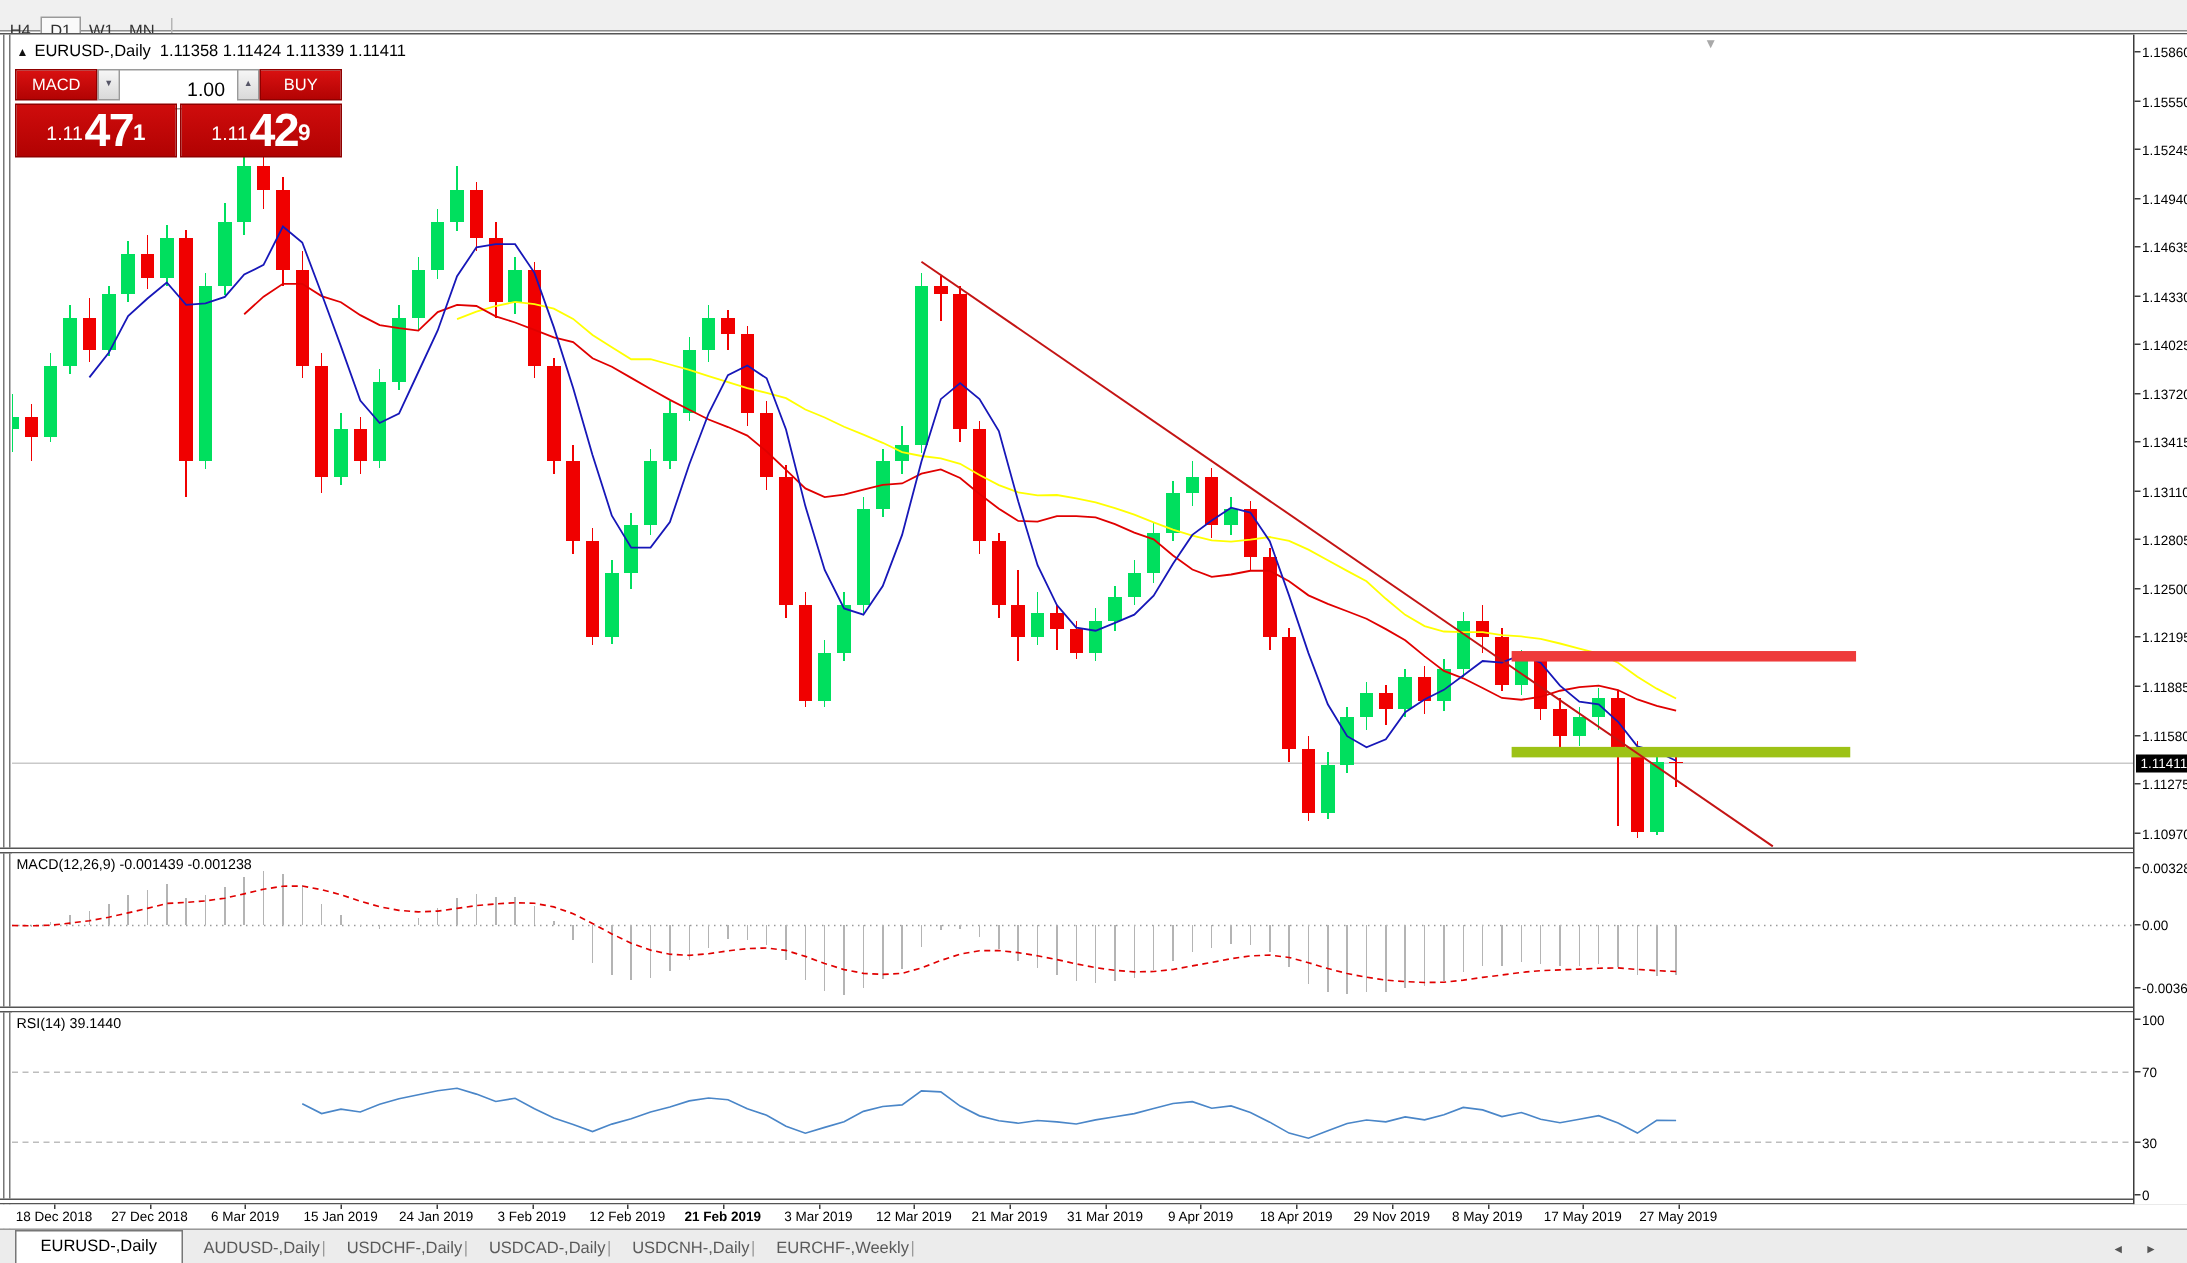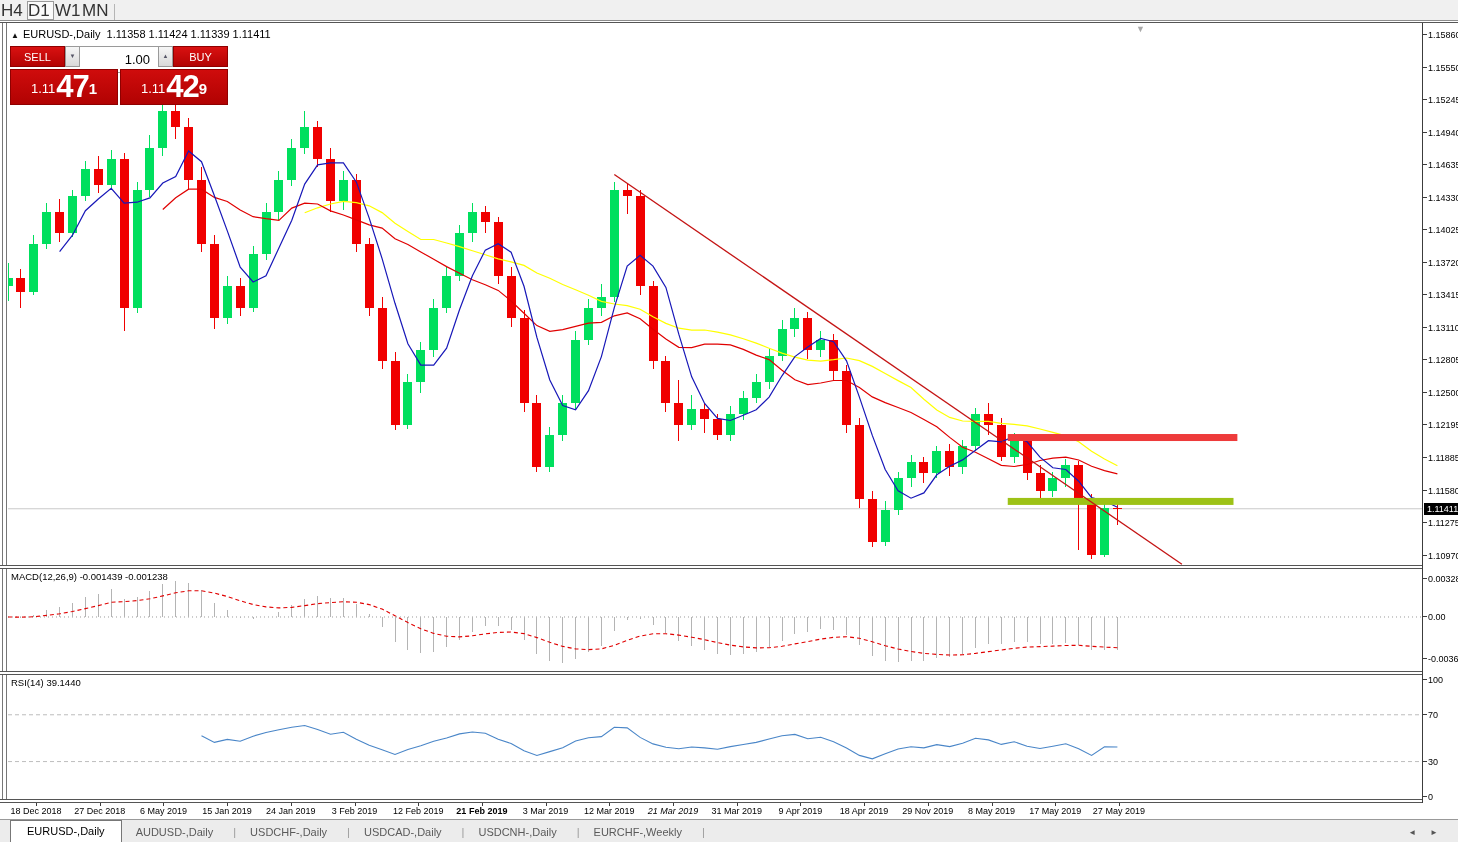--- a/index.html
+++ b/index.html
@@ -1,22 +1,22 @@
 <!DOCTYPE html>
 <html><head>
 <meta charset="utf-8">
 <style>
   * { margin:0; padding:0; box-sizing:border-box; }
   html,body { width:1458px; height:842px; overflow:hidden; background:#fff;
               font-family:"Liberation Sans", sans-serif; }
   
   .toolbar { position:absolute; left:0; top:0; width:1458px; height:21px;
              background:#f0f0f0; border-bottom:1px solid #8c8c8c; }
-  .tf-btn { display:inline-block; width:27px; height:19px; line-height:18px; margin-top:1px;
-            font-size:17px; color:#333; cursor:default;
+  .tf-btn { display:inline-block; width:27px; height:19px; line-height:18px; margin-top:11px;
+            text-align:center; font-size:11px; color:#333; cursor:default;
             border:1px solid transparent; }
   .tf-btn.active { background:#fafafa; border:1px solid #9a9a9a; }
   .tb-sep { display:inline-block; width:1px; height:16px; background:#b5b5b5;
             vertical-align:middle; margin-left:6px; }
   
   .chart-window { position:absolute; left:0; top:22px; width:1458px; height:796px;
                   background:#fff; border-top:1px solid #555; }
   .win-edge1 { position:absolute; left:2px; top:0; width:1px; height:796px; background:#777; }
   .win-edge2 { position:absolute; left:6px; top:0; width:1px; height:796px; background:#777; }
   .pane-wrap { position:absolute; left:8px; width:1414px; background:#fff; overflow:hidden; }
@@ -56,21 +56,21 @@
   .pb-big { font-size:31px; font-weight:bold; line-height:31px; letter-spacing:-1px; }
   .pb-sup { font-size:15px; font-weight:bold; line-height:38px; align-self:flex-start; }
   .shift-marker { position:absolute; left:1128px; top:0px; font-size:9px; color:#a9a9a9; z-index:3; }
   
   #date-axis { position:absolute; left:0; top:780px; width:1458px; height:16px; background:#fff; }
   .date-label { position:absolute; top:3px; font-size:9px; color:#000; transform:translateX(-50%); white-space:nowrap; }
   .date-tick { position:absolute; top:0; width:1px; height:3px; background:#3c3c3c; }
   
   .tab-bar { position:absolute; left:0; top:819px; width:1458px; height:23px; background:#ececec;
              border-top:1px solid #999; font-size:11px; display:flex; align-items:flex-end; }
-  .tab { padding:3px 20px 4px 14px; color:#5a5a5a; cursor:default; white-space:nowrap; }
+  .tab { padding:3px 1px 4px 14px; color:#5a5a5a; cursor:default; white-space:nowrap; }
   .tab.active { background:#fff; color:#000; border:1px solid #777; border-bottom:none;
                 margin-left:10px; padding:4px 16px 5px 16px; }
   .tab-sep { color:#9a9a9a; padding-bottom:4px; }
   .tab-nav { position:absolute; right:6px; bottom:5px; font-size:8px; color:#555; letter-spacing:14px; }
   svg { display:block; }
 </style>
 </head>
 <body>
 
 <div class="toolbar">
@@ -264,21 +264,21 @@
         <rect x="999.75" y="410.02421259842475" width="229.6199999999999" height="7" fill="#ee3b3b"></rect>
         <rect x="999.75" y="473.92185039370037" width="225.75" height="7" fill="#9dc216"></rect>
         <line x1="606.3000000000001" y1="150.4789370078739" x2="1173.9" y2="540.254527559055" stroke="#c41414" stroke-width="1.3"></line>
       </svg>
     <div class="shift-marker">▼</div>
     <div class="chart-header">
       <span class="tri">▲</span><span>EURUSD-,Daily</span><b>1.11358 1.11424 1.11339 1.11411</b>
     </div>
     <div class="trade-panel">
       <div class="tp-row1">
-        <div class="btn-red sell-btn">SELL</div>
+        <div class="btn-red sell-btn">MACD</div>
         <div class="spin-btn">▼</div>
         <input class="vol-input" value="1.00" style="">
         <div class="spin-btn">▲</div>
         <div class="btn-red buy-btn">BUY</div>
       </div>
       <div class="tp-row2">
         <div class="price-box">
           <span class="pb-small">1.11</span>
           <span class="pb-big">47</span>
           <span class="pb-sup">1</span>
@@ -432,37 +432,37 @@
       <div class="axis-label" style="top: 686.774px;">70<div class="axis-tick"></div></div>
       <div class="axis-label" style="top: 733.566px;">30<div class="axis-tick"></div></div>
       <div class="axis-label" style="top: 768.66px;">0<div class="axis-tick"></div></div>
     </div>
   <div id="date-axis">
       <div class="date-tick" style="left: 36px;"></div>
       <div class="date-label" style="left: 36px;">18 Dec 2018</div>
       <div class="date-tick" style="left: 99.7px;"></div>
       <div class="date-label" style="left: 99.7px;">27 Dec 2018</div>
       <div class="date-tick" style="left: 163.4px;"></div>
-      <div class="date-label" style="left: 163.4px;">6 May 2019</div>
+      <div class="date-label" style="left: 163.4px;">6 Mar 2019</div>
       <div class="date-tick" style="left: 227.1px;"></div>
       <div class="date-label" style="left: 227.1px;">15 Jan 2019</div>
       <div class="date-tick" style="left: 290.8px;"></div>
       <div class="date-label" style="left: 290.8px;">24 Jan 2019</div>
       <div class="date-tick" style="left: 354.5px;"></div>
       <div class="date-label" style="left: 354.5px;">3 Feb 2019</div>
       <div class="date-tick" style="left: 418.2px;"></div>
       <div class="date-label" style="left: 418.2px;">12 Feb 2019</div>
       <div class="date-tick" style="left: 481.9px;"></div>
       <div class="date-label" style="left: 481.9px; font-weight: bold;">21 Feb 2019</div>
       <div class="date-tick" style="left: 545.6px;"></div>
       <div class="date-label" style="left: 545.6px;">3 Mar 2019</div>
       <div class="date-tick" style="left: 609.3px;"></div>
       <div class="date-label" style="left: 609.3px;">12 Mar 2019</div>
       <div class="date-tick" style="left: 673px;"></div>
-      <div class="date-label" style="left: 673px; font-style: italic;">21 Mar 2019</div>
+      <div class="date-label" style="left: 673px;">21 Mar 2019</div>
       <div class="date-tick" style="left: 736.7px;"></div>
       <div class="date-label" style="left: 736.7px;">31 Mar 2019</div>
       <div class="date-tick" style="left: 800.4px;"></div>
       <div class="date-label" style="left: 800.4px;">9 Apr 2019</div>
       <div class="date-tick" style="left: 864.1px;"></div>
       <div class="date-label" style="left: 864.1px;">18 Apr 2019</div>
       <div class="date-tick" style="left: 927.8px;"></div>
       <div class="date-label" style="left: 927.8px;">29 Nov 2019</div>
       <div class="date-tick" style="left: 991.5px;"></div>
       <div class="date-label" style="left: 991.5px;">8 May 2019</div>

